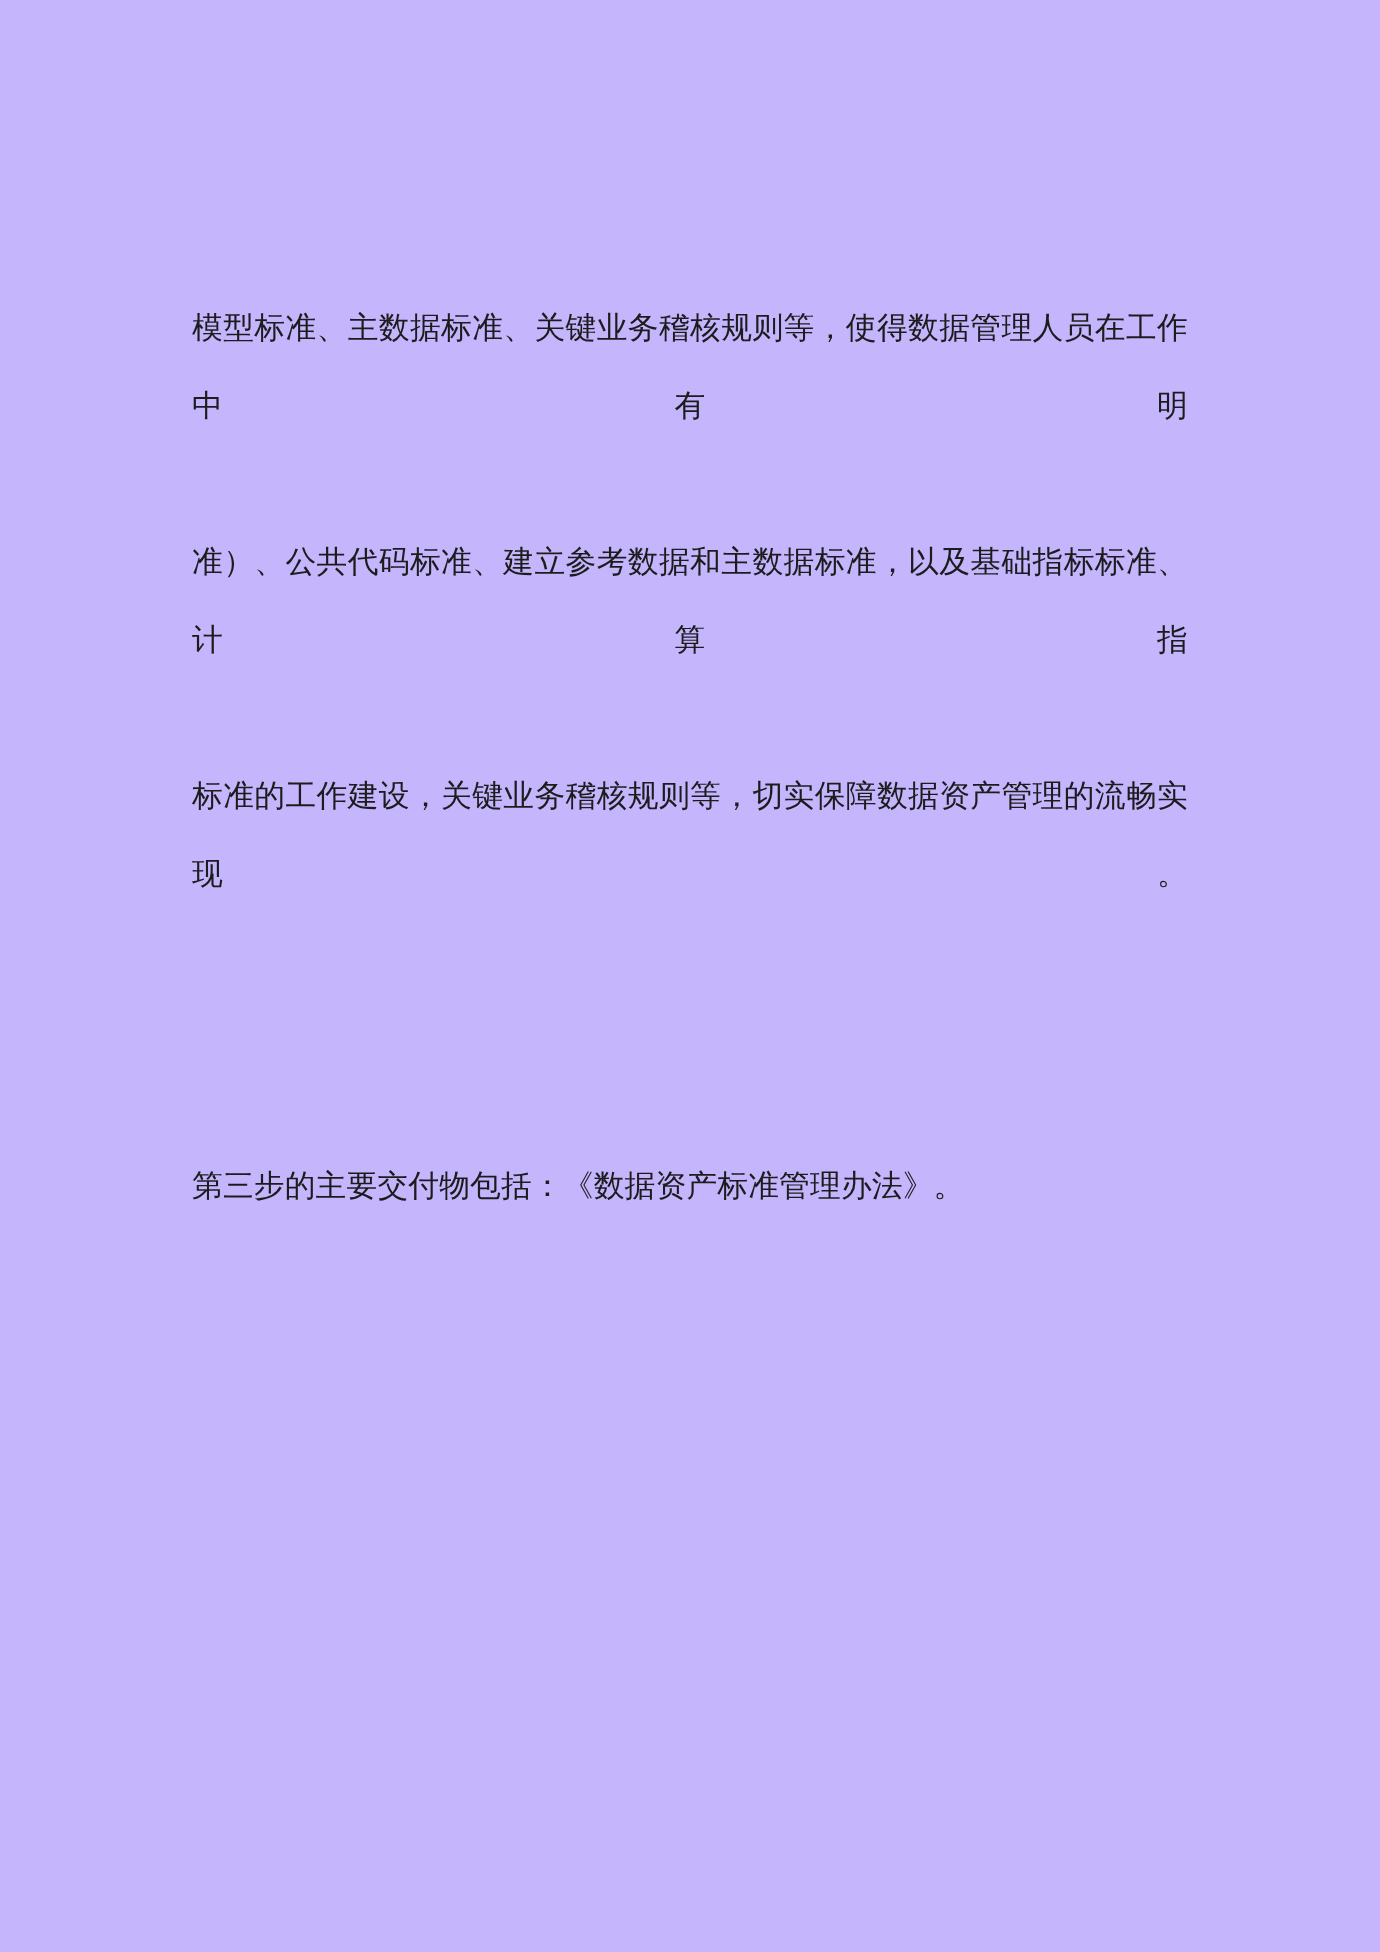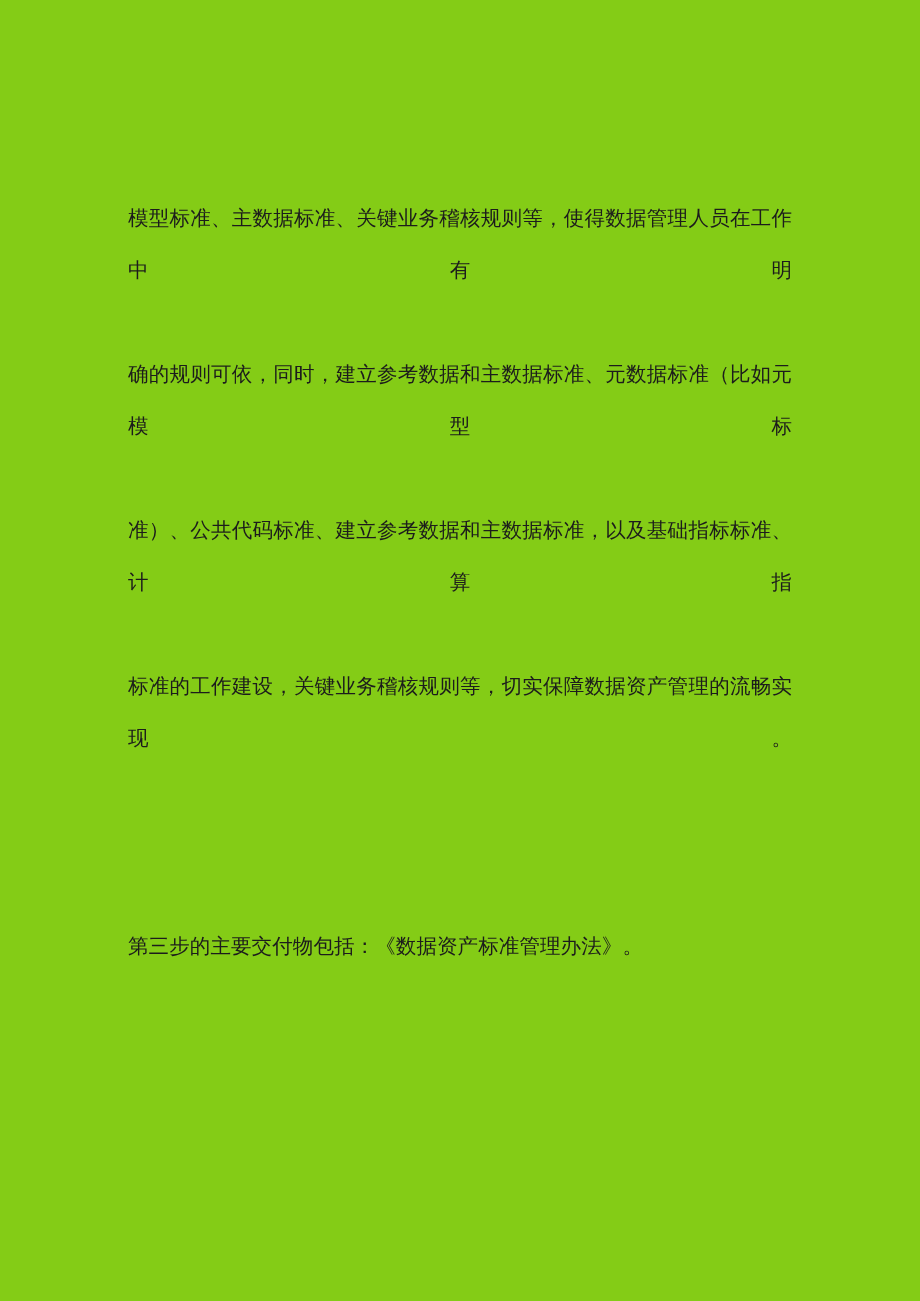--- a/index.html
+++ b/index.html
@@ -10,21 +10,21 @@
   }
 
   body {
     font-family: "DejaVu Serif", "Liberation Serif", serif;
   }
 
   .page {
     position: relative;
     width: 920px;
     height: 1301px;
-    background: #84cc16;
+    background: #c4b5fd;
     overflow: hidden;
     box-sizing: border-box;
   }
 
   .content {
     position: absolute;
     left: 128px;
     top: 88px;
     width: 664px;
   }
@@ -62,21 +62,20 @@
   .gap-md   { margin-top: 30px; }
 </style>
 </head>
 <body>
 
 <div class="page">
   <div class="content">
 
     <div class="para gap-none">
       <span class="line justify">模型标准、主数据标准、关键业务稽核规则等，使得数据管理人员在工作中有明</span>
-      <span class="line justify">确的规则可依，同时，建立参考数据和主数据标准、元数据标准（比如元模型标</span>
       <span class="line justify">准）、公共代码标准、建立参考数据和主数据标准，以及基础指标标准、计算指</span>
       <span class="line justify">标准的工作建设，关键业务稽核规则等，切实保障数据资产管理的流畅实现。</span>
     </div>
 
     <div class="para gap-sm">
       <span class="line">第三步的主要交付物包括：《数据资产标准管理办法》。</span>
     </div>
 
     <div class="para gap-md">
       

